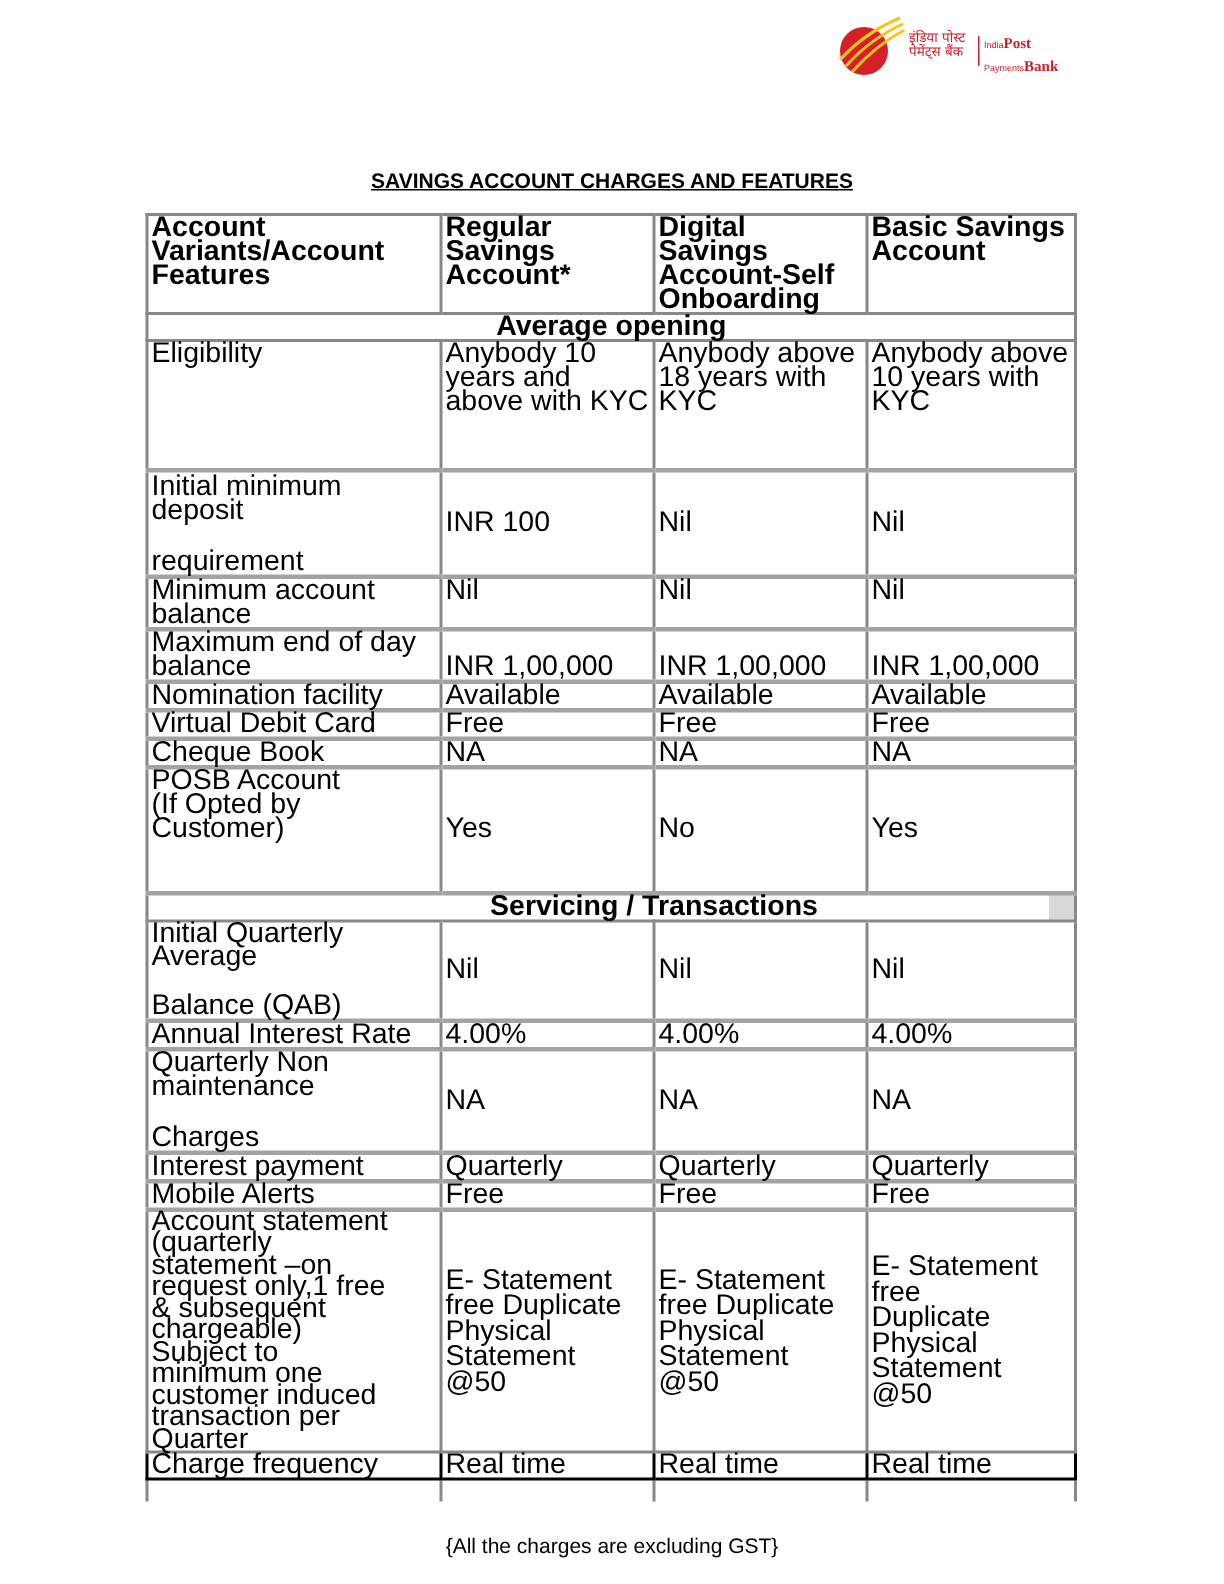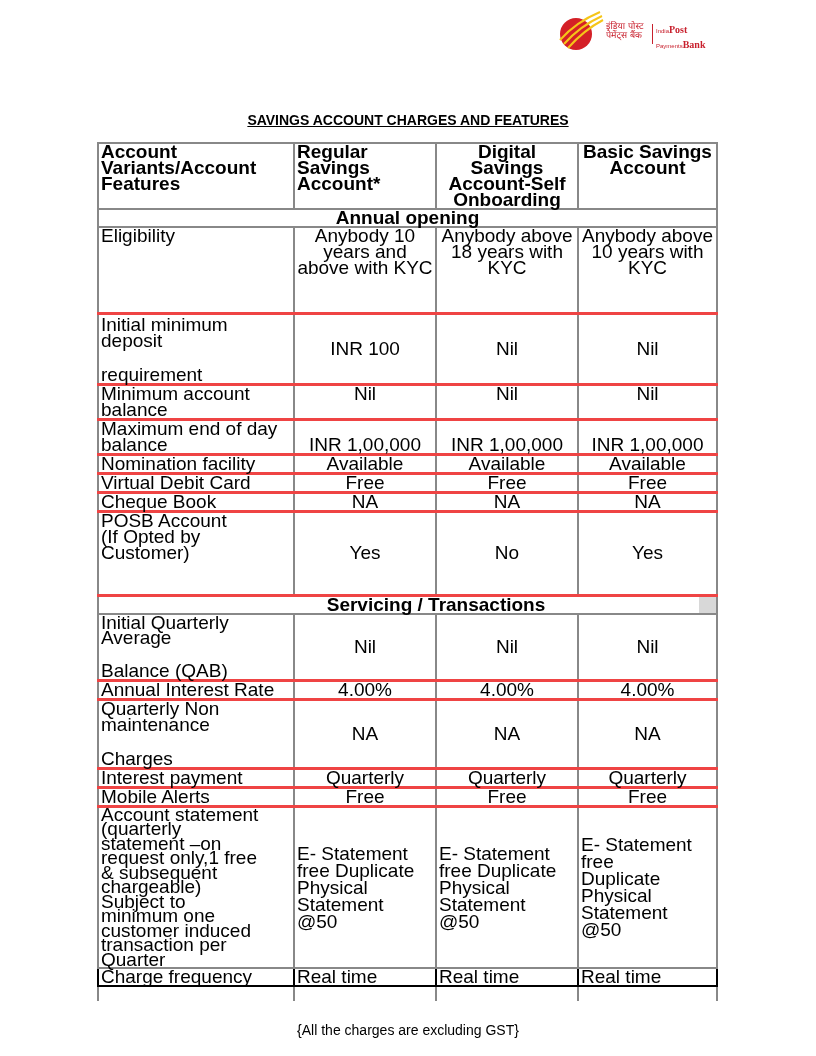--- a/index.html
+++ b/index.html
@@ -15,22 +15,22 @@
   .logo-en .small { font-size: 6px; }
   .logo-en .big { font-size: 10px; font-weight: bold; font-family: "Liberation Serif", serif; }
 
   .doc-title { position: absolute; left: 0; width: 816px; top: 112px; text-align: center;
                font-size: 14px; font-weight: bold; }
   .doc-title span { text-decoration: underline; }
 
   table.charges { position: absolute; left: 97px; top: 142px; width: 619px;
                   border-collapse: collapse; table-layout: fixed; font-size: 19px; line-height: 16px; }
   table.charges td { border: 2px solid #888; vertical-align: top; padding: 0 2px; }
-  table.charges tr.blk td { border-top: 3px solid #ef4444; }
-  .c { text-align: center; }
+  table.charges tr.blk td { border-top: 3px solid #a3a3a3; }
+  .c { text-align: left; }
   .b { font-weight: bold; }
   .mid { vertical-align: middle !important; margin-left: 29px; }
   .sec td { text-align: center; font-weight: bold; }
   .sec .grey { background: linear-gradient(to right, #fff 88%, #d8d8d8 88%); }
   .rf td { border: 2px solid #000 !important; }
   .blank td { height: 14px; border-bottom: none !important; }
 
   .footer { position: absolute; left: 0; width: 816px; top: 1022px; text-align: center; font-size: 14px; }
 </style>
 </head>
@@ -64,21 +64,21 @@
       <col style="width:139px">
     </colgroup>
   <tbody>
       <tr style="height:54px">
     <td class="b">Account Variants/Account Features</td>
     <td class="b">Regular Savings Account*</td>
     <td class="b c">Digital Savings Account-Self Onboarding</td>
     <td class="b c">Basic Savings Account</td>
   </tr>
   <tr class="sec">
-    <td colspan="4">Annual opening</td>
+    <td colspan="4">Average opening</td>
   </tr>
   <tr style="height:86px">
     <td>Eligibility</td>
     <td class="c">Anybody 10 years and above with KYC</td>
     <td class="c">Anybody  above 18 years with KYC</td>
     <td class="c">Anybody above 10 years with KYC</td>
   </tr>
   <tr class="blk" style="height:66px">
     <td>
       <div style="margin-top:2px">Initial minimum deposit</div>

